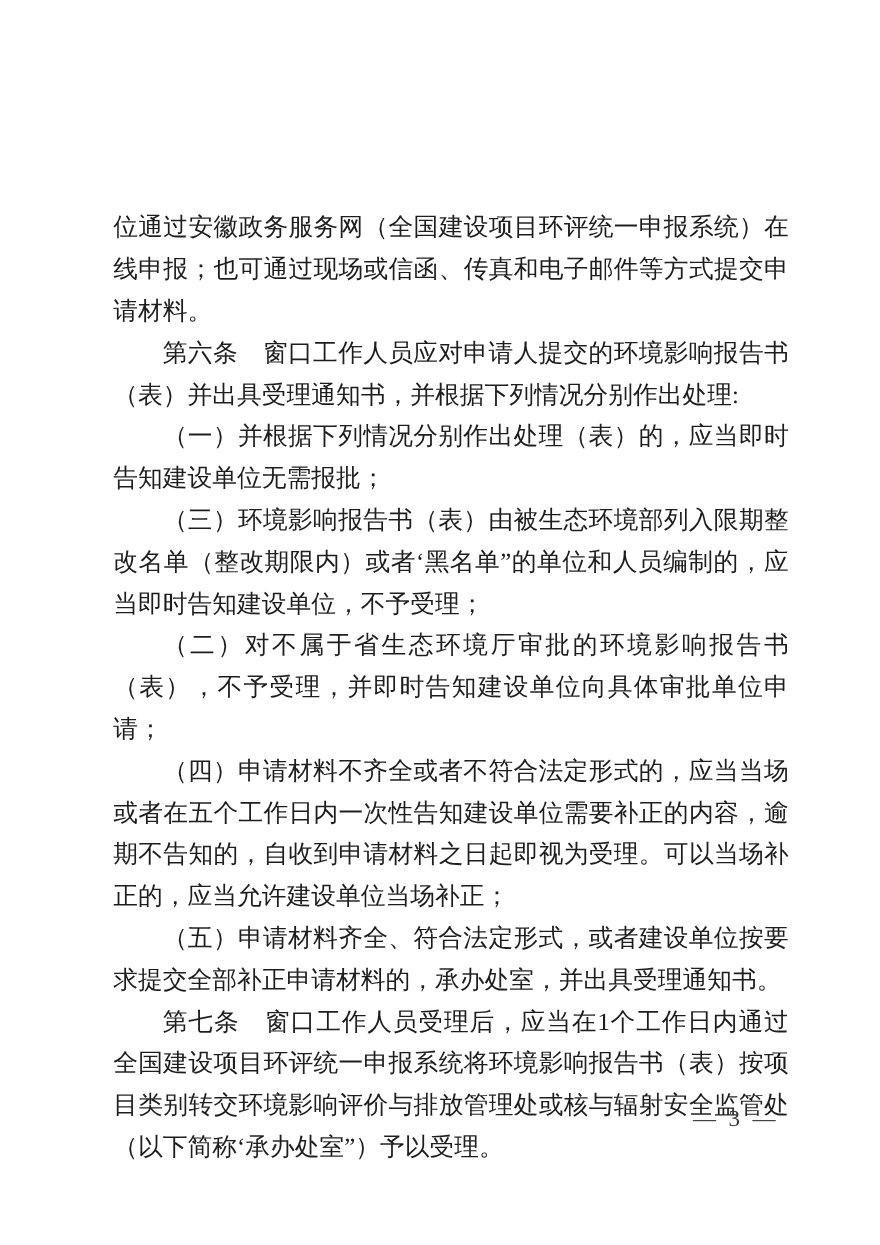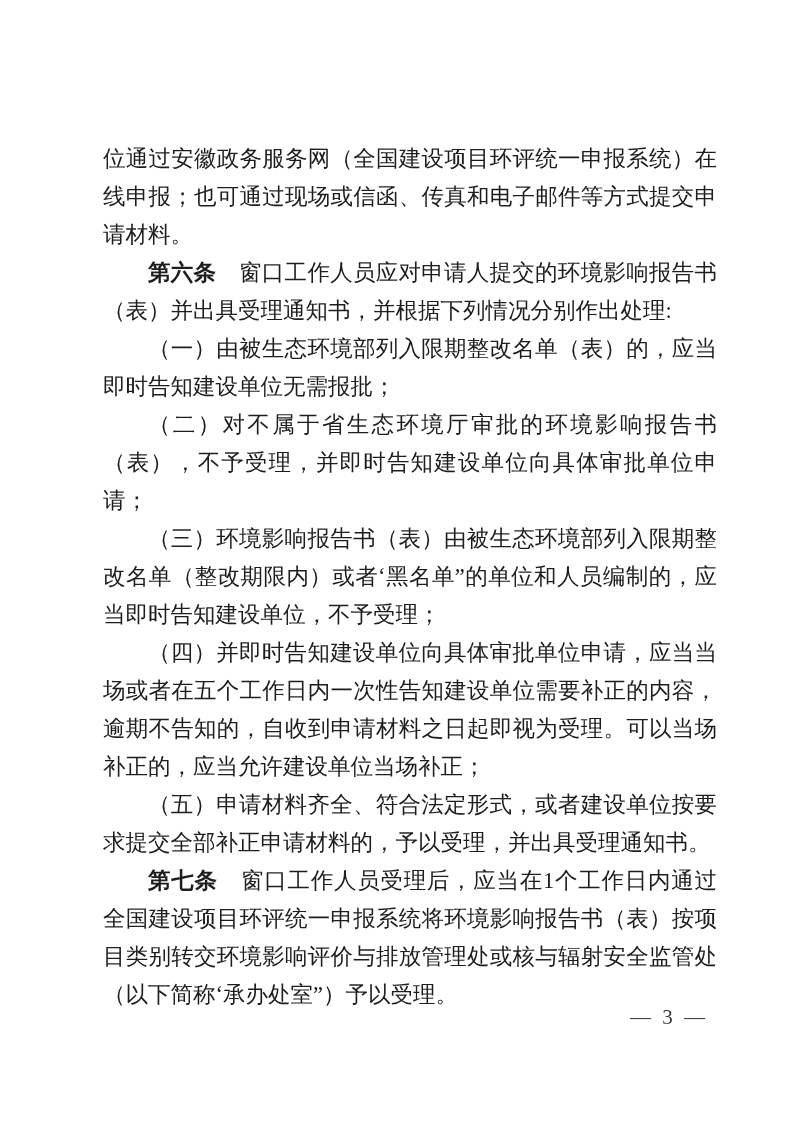--- a/index.html
+++ b/index.html
@@ -22,22 +22,22 @@
     top: 140px;
     width: 614px;
   }
   .para {
     font-size: 22.5px;
     line-height: 38px;
     text-align: justify;
     text-indent: 2em;
     word-break: break-all;
   }
-  .para.no-indent { text-indent: 0; }
-  .article-label { font-weight: bold; }
+  .para.no-indent { text-indent: 0; margin-top: 48px; }
+  .article-label { font-weight: normal; }
   .footer {
     position: absolute;
     top: 1002px;
     right: 92px;
     font-size: 21px;
     line-height: 30px;
     color: #3b3b3b;
     letter-spacing: 3px;
     white-space: nowrap;
   }
@@ -45,28 +45,28 @@
 </head>
 <body>
 
 <div class="page">
   <div class="content">
 
     <p class="para no-indent"><span class="article-label"></span><span>位通过安徽政务服务网（全国建设项目环评统一申报系统）在线申报；也可通过现场或信函、传真和电子邮件等方式提交申请材料。</span></p>
 
     <p class="para"><span class="article-label">第六条</span><span>　窗口工作人员应对申请人提交的环境影响报告书（表）并出具受理通知书，并根据下列情况分别作出处理:</span></p>
 
-    <p class="para"><span class="article-label"></span><span>（一）由被生态环境部列入限期整改名单（表）的，应当即时告知建设单位无需报批；</span></p>
+    <p class="para"><span class="article-label"></span><span>（一）并根据下列情况分别作出处理（表）的，应当即时告知建设单位无需报批；</span></p>
+
+    <p class="para"><span class="article-label"></span><span>（三）环境影响报告书（表）由被生态环境部列入限期整改名单（整改期限内）或者‘黑名单”的单位和人员编制的，应当即时告知建设单位，不予受理；</span></p>
 
     <p class="para"><span class="article-label"></span><span>（二）对不属于省生态环境厅审批的环境影响报告书（表），不予受理，并即时告知建设单位向具体审批单位申请；</span></p>
 
-    <p class="para"><span class="article-label"></span><span>（三）环境影响报告书（表）由被生态环境部列入限期整改名单（整改期限内）或者‘黑名单”的单位和人员编制的，应当即时告知建设单位，不予受理；</span></p>
+    <p class="para"><span class="article-label"></span><span>（四）申请材料不齐全或者不符合法定形式的，应当当场或者在五个工作日内一次性告知建设单位需要补正的内容，逾期不告知的，自收到申请材料之日起即视为受理。可以当场补正的，应当允许建设单位当场补正；</span></p>
 
-    <p class="para"><span class="article-label"></span><span>（四）并即时告知建设单位向具体审批单位申请，应当当场或者在五个工作日内一次性告知建设单位需要补正的内容，逾期不告知的，自收到申请材料之日起即视为受理。可以当场补正的，应当允许建设单位当场补正；</span></p>
-
-    <p class="para"><span class="article-label"></span><span>（五）申请材料齐全、符合法定形式，或者建设单位按要求提交全部补正申请材料的，予以受理，并出具受理通知书。</span></p>
+    <p class="para"><span class="article-label"></span><span>（五）申请材料齐全、符合法定形式，或者建设单位按要求提交全部补正申请材料的，承办处室，并出具受理通知书。</span></p>
 
     <p class="para"><span class="article-label">第七条</span><span>　窗口工作人员受理后，应当在1个工作日内通过全国建设项目环评统一申报系统将环境影响报告书（表）按项目类别转交环境影响评价与排放管理处或核与辐射安全监管处（以下简称‘承办处室”）予以受理。</span></p>
 
   </div>
 
   <div class="footer">— 3 —</div>
 </div>
 
 </body></html>

